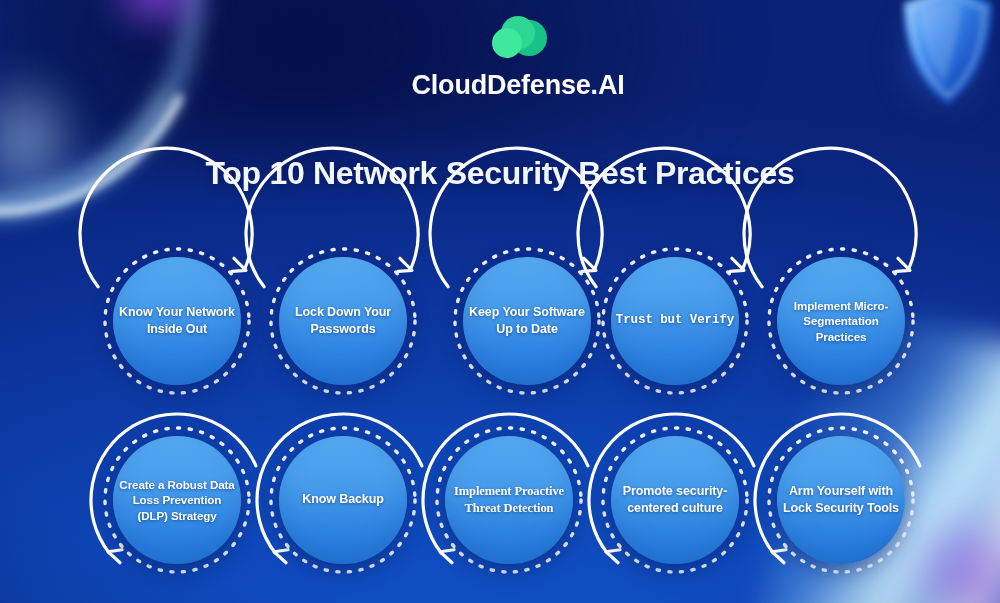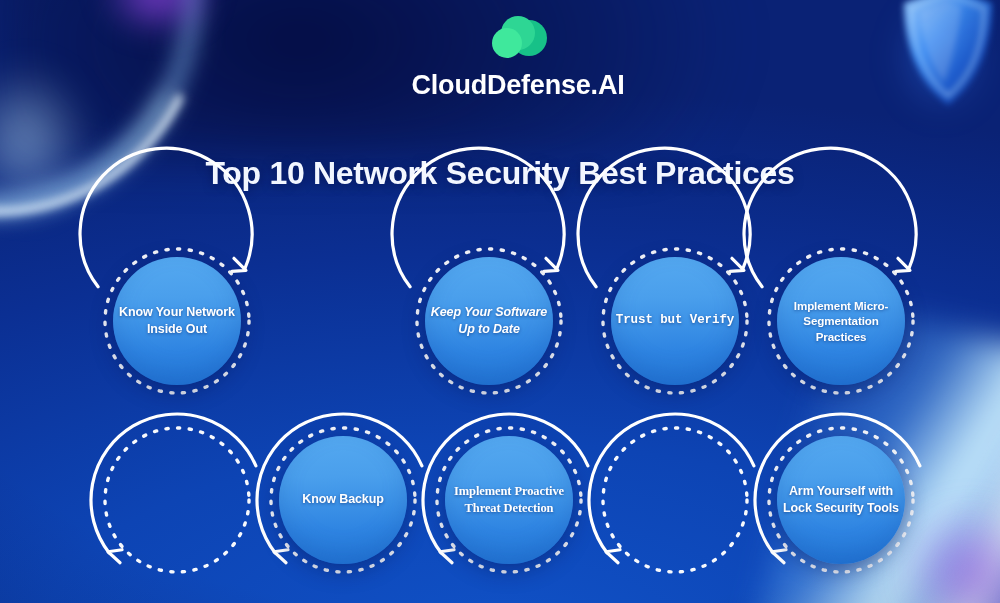--- a/index.html
+++ b/index.html
@@ -195,21 +195,34 @@
               <path d="M 12.073102191177597 56.84528140540892
             A 86 86 0 1 1 158.9533310643094 38.289993385844035" fill="none" stroke="#ffffff" stroke-width="3.2" stroke-linecap="round"></path>
               <path d="M 147.9533310643094 28.289993385844035 L 159.9533310643094 40.289993385844035 L 145.9533310643094 41.289993385844035" fill="none" stroke="#ffffff" stroke-width="3.2" stroke-linecap="round" stroke-linejoin="round"></path>
               <circle cx="91" cy="91" r="72" fill="none" stroke="#ffffff" stroke-width="3.4" stroke-linecap="round" stroke-dasharray="2.2 9.5" opacity="0.97"></circle>
             </svg>
           </div>
           <div class="disc">
             <div class="disc-label">Know Your Network Inside Out</div>
           </div>
         </div>
-        <div class="item" style="left: 398px; font-style: italic;">
+        <div class="item" style="left: 252px;">
+          <div class="rings">
+            <svg viewBox="0 0 182 182">
+              <path d="M 12.073102191177597 56.84528140540892
+            A 86 86 0 1 1 158.9533310643094 38.289993385844035" fill="none" stroke="#ffffff" stroke-width="3.2" stroke-linecap="round"></path>
+              <path d="M 147.9533310643094 28.289993385844035 L 159.9533310643094 40.289993385844035 L 145.9533310643094 41.289993385844035" fill="none" stroke="#ffffff" stroke-width="3.2" stroke-linecap="round" stroke-linejoin="round"></path>
+              <circle cx="91" cy="91" r="72" fill="none" stroke="#ffffff" stroke-width="3.4" stroke-linecap="round" stroke-dasharray="2.2 9.5" opacity="0.97"></circle>
+            </svg>
+          </div>
+          <div class="disc">
+            <div class="disc-label">Lock Down Your Passwords</div>
+          </div>
+        </div>
+        <div class="item" style="left: 436px;">
           <div class="rings">
             <svg viewBox="0 0 182 182">
               <path d="M 12.073102191177597 56.84528140540892
             A 86 86 0 1 1 158.9533310643094 38.289993385844035" fill="none" stroke="#ffffff" stroke-width="3.2" stroke-linecap="round"></path>
               <path d="M 147.9533310643094 28.289993385844035 L 159.9533310643094 40.289993385844035 L 145.9533310643094 41.289993385844035" fill="none" stroke="#ffffff" stroke-width="3.2" stroke-linecap="round" stroke-linejoin="round"></path>
               <circle cx="91" cy="91" r="72" fill="none" stroke="#ffffff" stroke-width="3.4" stroke-linecap="round" stroke-dasharray="2.2 9.5" opacity="0.97"></circle>
             </svg>
           </div>
           <div class="disc">
             <div class="disc-label">Keep Your Software Up to Date</div>
@@ -245,20 +258,23 @@
     <div class="row" id="row2">
         <div class="item" style="left: 86px;">
           <div class="rings">
             <svg viewBox="0 0 182 182">
               <path d="M 169.9268978088224 56.84528140540887
             A 86 86 0 1 0 23.04666893569062 143.71000661415596" fill="none" stroke="#ffffff" stroke-width="3.2" stroke-linecap="round"></path>
               <path d="M 36.04666893569062 140.71000661415596 L 22.04666893569062 142.71000661415596 L 34.04666893569062 153.71000661415596" fill="none" stroke="#ffffff" stroke-width="3.2" stroke-linecap="round" stroke-linejoin="round"></path>
               <circle cx="91" cy="91" r="72" fill="none" stroke="#ffffff" stroke-width="3.4" stroke-linecap="round" stroke-dasharray="2.2 9.5" opacity="0.97"></circle>
             </svg>
           </div>
+          <div class="disc">
+            <div class="disc-label sm">Create a Robust Data Loss Prevention (DLP) Strategy</div>
+          </div>
         </div>
         <div class="item" style="left: 252px;">
           <div class="rings">
             <svg viewBox="0 0 182 182">
               <path d="M 169.9268978088224 56.84528140540887
             A 86 86 0 1 0 23.04666893569062 143.71000661415596" fill="none" stroke="#ffffff" stroke-width="3.2" stroke-linecap="round"></path>
               <path d="M 36.04666893569062 140.71000661415596 L 22.04666893569062 142.71000661415596 L 34.04666893569062 153.71000661415596" fill="none" stroke="#ffffff" stroke-width="3.2" stroke-linecap="round" stroke-linejoin="round"></path>
               <circle cx="91" cy="91" r="72" fill="none" stroke="#ffffff" stroke-width="3.4" stroke-linecap="round" stroke-dasharray="2.2 9.5" opacity="0.97"></circle>
             </svg>
           </div>
@@ -280,20 +296,23 @@
           </div>
         </div>
         <div class="item" style="left: 584px;">
           <div class="rings">
             <svg viewBox="0 0 182 182">
               <path d="M 169.9268978088224 56.84528140540887
             A 86 86 0 1 0 23.04666893569062 143.71000661415596" fill="none" stroke="#ffffff" stroke-width="3.2" stroke-linecap="round"></path>
               <path d="M 36.04666893569062 140.71000661415596 L 22.04666893569062 142.71000661415596 L 34.04666893569062 153.71000661415596" fill="none" stroke="#ffffff" stroke-width="3.2" stroke-linecap="round" stroke-linejoin="round"></path>
               <circle cx="91" cy="91" r="72" fill="none" stroke="#ffffff" stroke-width="3.4" stroke-linecap="round" stroke-dasharray="2.2 9.5" opacity="0.97"></circle>
             </svg>
+          </div>
+          <div class="disc">
+            <div class="disc-label">Promote security-centered culture</div>
           </div>
         </div>
         <div class="item" style="left: 750px;">
           <div class="rings">
             <svg viewBox="0 0 182 182">
               <path d="M 169.9268978088224 56.84528140540887
             A 86 86 0 1 0 23.04666893569062 143.71000661415596" fill="none" stroke="#ffffff" stroke-width="3.2" stroke-linecap="round"></path>
               <path d="M 36.04666893569062 140.71000661415596 L 22.04666893569062 142.71000661415596 L 34.04666893569062 153.71000661415596" fill="none" stroke="#ffffff" stroke-width="3.2" stroke-linecap="round" stroke-linejoin="round"></path>
               <circle cx="91" cy="91" r="72" fill="none" stroke="#ffffff" stroke-width="3.4" stroke-linecap="round" stroke-dasharray="2.2 9.5" opacity="0.97"></circle>
             </svg>

